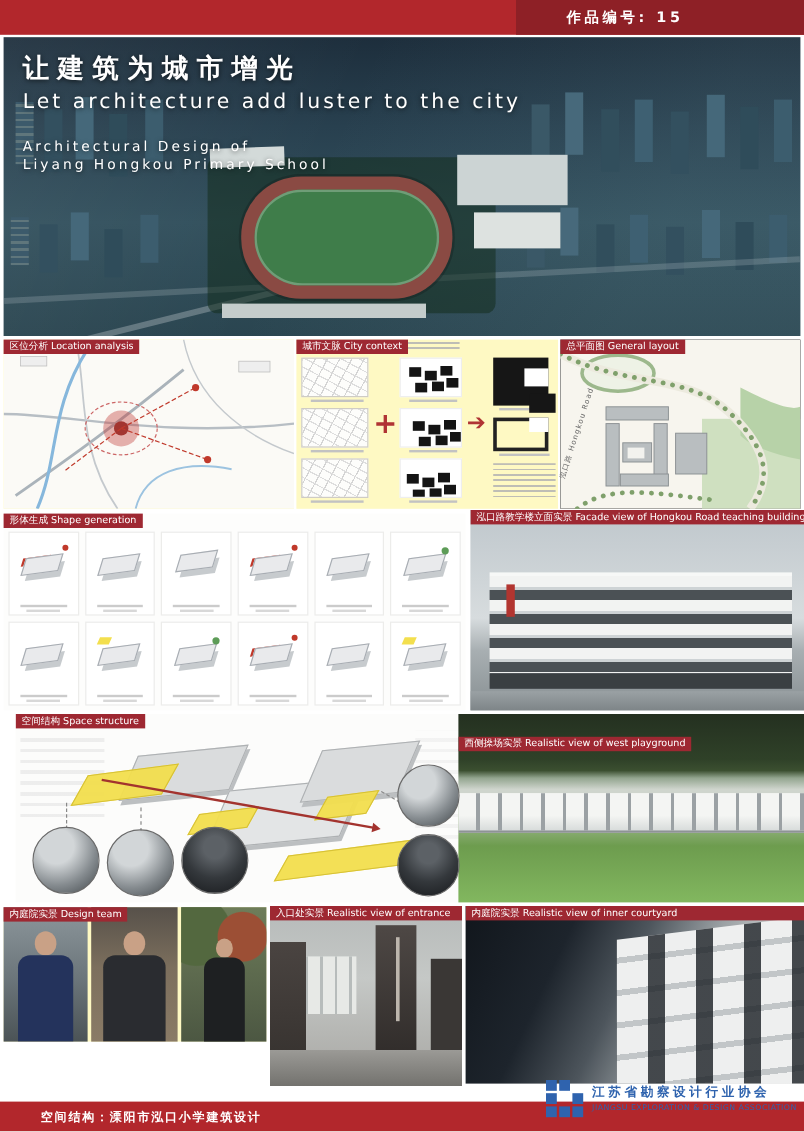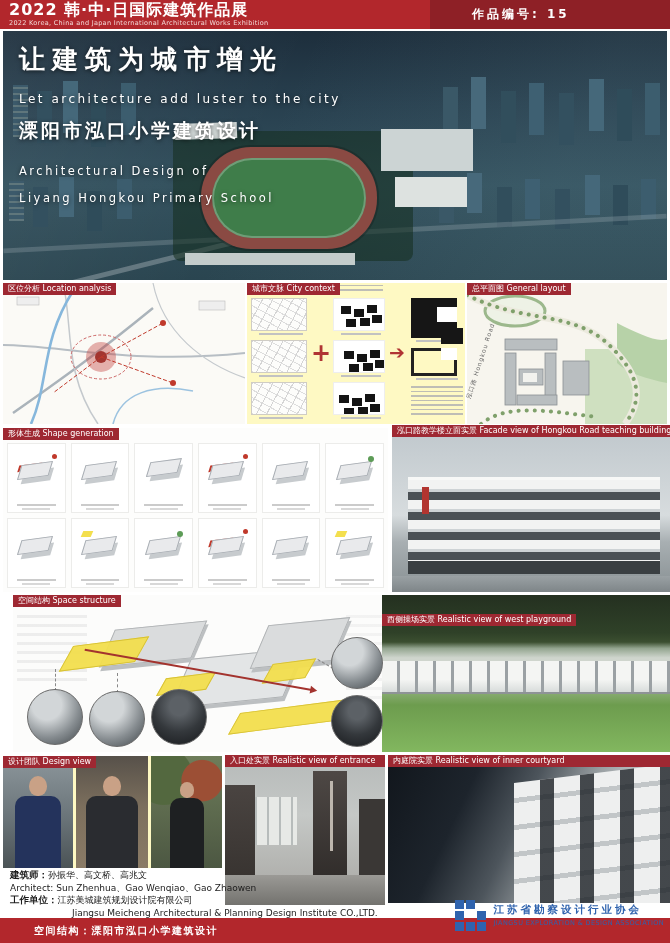--- a/index.html
+++ b/index.html
@@ -22,22 +22,22 @@
     box-shadow: 24px 6px 0 #33505f, 50px -4px 0 #45687a, 78px 10px 0 #2f4c5a, 108px -2px 0 #3c5d6e,
       430px 2px 0 #3a5867, 458px -8px 0 #47697b, 488px 6px 0 #314e5c, 516px -2px 0 #3e6072,
       546px 8px 0 #33505f, 576px -6px 0 #45687a, 604px 4px 0 #2f4c5a, 632px -2px 0 #3c5d6e;
     background-image:repeating-linear-gradient(0deg,rgba(255,245,200,.18) 0 2px,transparent 2px 6px); }
   .rd { position:absolute; height:5px; background:rgba(200,210,215,.22); }
   .campus-track { position:absolute; left:198px; top:116px; width:176px; height:102px; background:#8a4a43; border-radius:50px; box-shadow:0 0 0 2px rgba(20,30,30,.35); }
   .campus-pitch { position:absolute; inset:11px; background:#3f7d4a; border-radius:40px; box-shadow:inset 0 0 0 2px rgba(255,255,255,.25); }
   .bld { position:absolute; background:#d3dad9; }
   .dark-green { position:absolute; background:rgba(20,45,30,.55); border-radius:8px; }
   .hero-text { position:absolute; left:16px; top:11px; color:#fff; z-index:4; text-shadow:0 1px 4px rgba(0,0,0,.65); }
-  .h-cn { font-size:26px; font-weight:bold; letter-spacing:7px; }
-  .h-en { font-size:12px; letter-spacing:2.5px; margin-top:15px; }
+  .h-cn { font-size:22px; font-weight:bold; letter-spacing:7px; }
+  .h-en { font-size:17px; letter-spacing:2.5px; margin-top:3px; }
   .h-cn2 { font-size:19px; font-weight:bold; letter-spacing:3px; margin-top:12px; }
   .h-en2 { font-size:11.5px; letter-spacing:2.5px; margin-top:20px; line-height:15px; }
 
   
   .slabel { position:absolute; left:0; top:0; z-index:6; background:#9e2832; color:#fff; font-size:8px; line-height:12px; padding:0 5px; white-space:nowrap; }
   .slabel.full { right:0; }
 
   
   .panel { position:absolute; background:#fef9c3; }
   .loc { left:3px; top:283px; width:242px; height:141px; background:#fef9c3; }
@@ -142,47 +142,42 @@
   .assoc-en { font-size:6.5px; color:#2f63ae; letter-spacing:.4px; white-space:nowrap; margin-top:2px; }
   .footer { position:absolute; left:0; right:0; top:918px; height:25px; background:#b2272c; }
   .fname { position:absolute; left:34px; top:50%; transform:translateY(-50%); color:#fff; font-size:10px; font-weight:bold; letter-spacing:1.5px; }
 </style>
 </head>
 <body>
 
 <div class="poster">
 
   <header class="topbar">
-    <div class="topbar-left">
-      <div class="ex-title">2022 韩·中·日国际建筑作品展</div>
-      <div class="ex-sub">2022 Korea, China and Japan International Architectural Works Exhibition</div>
-    </div>
     <div class="worknum">作品编号: 15</div>
   </header>
 
   <section class="hero">
     <div class="haze"></div>
     <div class="tw" style="left:10px; top:54px;"></div>
     <div class="tw" style="left:6px; top:150px; height:40px;"></div>
     <div class="rd" style="left:0; right:0; bottom:44px; transform:rotate(-3deg);"></div>
     <div class="rd" style="left:-20px; width:300px; bottom:10px; transform:rotate(-14deg); background:rgba(225,230,232,.3);"></div>
     <div class="dark-green" style="left:170px; top:100px; width:240px; height:130px;"></div>
     <div class="bld" style="left:172px; top:92px; width:62px; height:16px; transform:rotate(-2deg);"></div>
     <div class="bld" style="left:378px; top:98px; width:92px; height:42px; background:#ccd4d4;"></div>
     <div class="bld" style="left:392px; top:146px; width:72px; height:30px; background:#dde2e0;"></div>
     <div class="bld" style="left:182px; top:222px; width:170px; height:12px; background:#c4cccb;"></div>
     <div class="campus-track">
       <div class="campus-pitch"></div>
     </div>
     <div class="hero-text">
       <div class="h-cn">让建筑为城市增光</div>
       <div class="h-en">Let architecture add luster to the city</div>
-      <div class="h-cn2">溧阳市泓口小学建筑设计</div>
       <div class="h-en2">Architectural Design of</div>
-      <div class="h-en2" style="margin-top:12px;">Liyang Hongkou Primary School</div>
+      <div class="h-en2" style="margin-top:0;">Liyang Hongkou Primary School</div>
     </div>
   </section>
 
   <section class="panel loc">
     <span class="slabel">区位分析 Location analysis</span>
     <svg width="242" height="141" viewBox="0 0 242 141">
       <rect width="242" height="141" fill="#fbfaf6"></rect>
       <path d="M10,130 C60,95 95,70 150,25" stroke="#aab3ba" stroke-width="2.4" fill="none"></path>
       <path d="M0,62 C55,62 130,82 242,70" stroke="#b7bec4" stroke-width="2" fill="none"></path>
       <path d="M60,0 C70,40 60,90 95,141" stroke="#c4c9cd" stroke-width="1.5" fill="none"></path>
@@ -362,43 +357,37 @@
 
   <section class="panel play">
     <div class="pbld"></div>
     <span class="slabel" style="top:19px;">西侧操场实景 Realistic view of west playground</span>
   </section>
 
   <section class="panel team">
     <div class="tp tp1"></div>
     <div class="tp tp2"></div>
     <div class="tp tp3"></div>
-    <span class="slabel">设计团队 Design view</span>
+    <span class="slabel">内庭院实景 Design team</span>
   </section>
 
   <section class="panel entr">
     <span class="slabel full">入口处实景 Realistic view of entrance</span>
     <div class="e-white"></div>
     <div class="e-wl"></div>
     <div class="e-tower"></div>
     <div class="e-wr"></div>
     <div class="e-ground"></div>
   </section>
 
   <section class="panel court">
     <div class="c-fac"></div>
     <span class="slabel full">内庭院实景 Realistic view of inner courtyard</span>
   </section>
 
-  <div class="credits">
-    <div><b>建筑师：</b><span>孙振华、高文桥、高兆文</span></div>
-    <div>Architect: Sun Zhenhua、Gao Wenqiao、Gao Zhaowen</div>
-    <div><b>工作单位：</b><span>江苏美城建筑规划设计院有限公司</span></div>
-    <div class="en2">Jiangsu Meicheng Architectural &amp; Planning Design Institute CO.,LTD.</div>
-  </div>
 
   <div class="assoc">
     <div class="logo"></div>
     <div>
       <div class="assoc-cn">江苏省勘察设计行业协会</div>
       <div class="assoc-en">JIANGSU EXPLORATION &amp; DESIGN ASSOCIATION</div>
     </div>
   </div>
 
   <footer class="footer">

